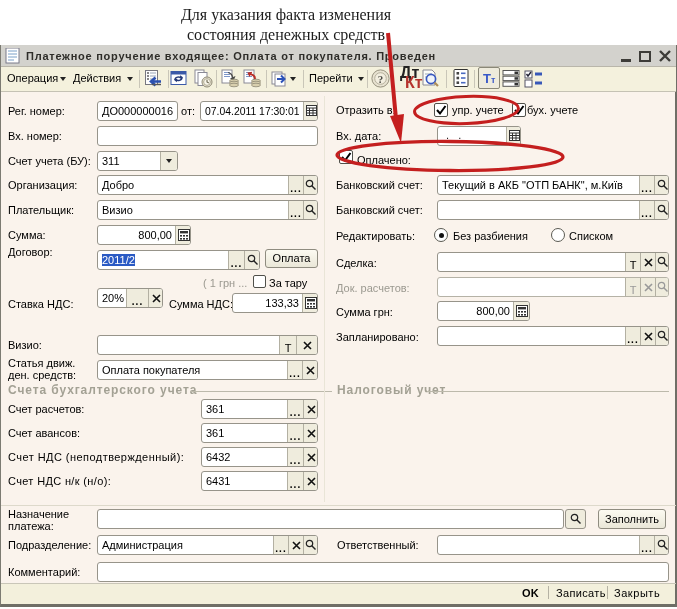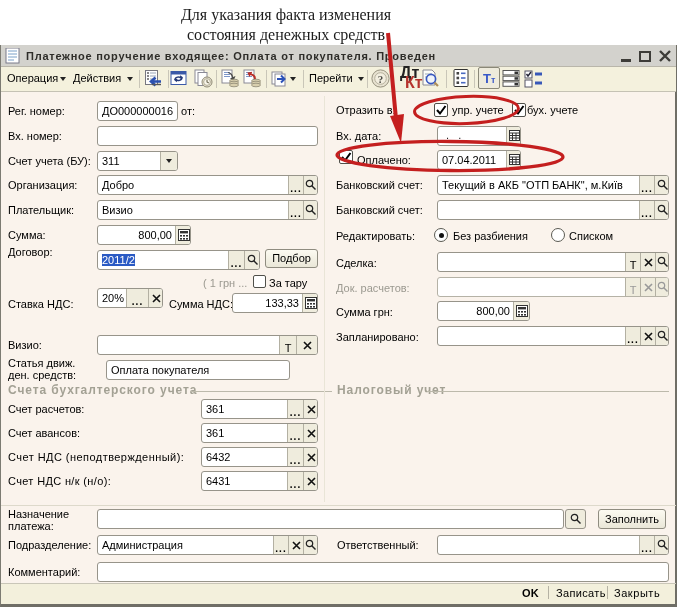--- a/index.html
+++ b/index.html
@@ -154,20 +154,31 @@
     <line x1="11" y1="5" x2="18" y2="5" stroke="#3858b8" stroke-width="3"></line>
     <rect x="1" y="11" width="7" height="7" fill="#fff" stroke="#556"></rect>
     <line x1="11" y1="14" x2="18" y2="14" stroke="#3858b8" stroke-width="3"></line>
   </svg>
 
   <div class="l" style="left:8px;top:105px">Рег. номер:</div>
   <div class="f" style="left:97px;top:101px;width:81px">
       <span class="t">ДО000000016</span>
     </div>
   <div class="l" style="left:181px;top:105px">от:</div>
+  <div class="f" style="left:200px;top:101px;width:118px">
+    <span class="t" style="font-size:10.4px;top:4px;left:4px">07.04.2011 17:30:01</span>
+    <div class="seg" style="left:102px;width:14px"><svg width="11" height="11" style="margin-top:3px">
+          <rect x="0.5" y="0.5" width="10" height="10" fill="#fff" stroke="#333"></rect>
+          <line x1="0" y1="3" x2="11" y2="3" stroke="#333"></line>
+          <line x1="0" y1="5.5" x2="11" y2="5.5" stroke="#333"></line>
+          <line x1="0" y1="8" x2="11" y2="8" stroke="#333"></line>
+          <line x1="3.5" y1="3" x2="3.5" y2="11" stroke="#333"></line>
+          <line x1="7" y1="3" x2="7" y2="11" stroke="#333"></line>
+        </svg></div>
+  </div>
   <div class="l" style="left:8px;top:130px">Вх. номер:</div>
   <div class="f" style="left:97px;top:126px;width:221px"></div>
   <div class="l" style="left:8px;top:155px">Счет учета (БУ):</div>
   <div class="f" style="left:97px;top:151px;width:81px">
     <span class="t">311</span>
     <div class="seg" style="left:62px;width:17px">
         <div class="dn" style="left:5px;top:7px"></div>
       </div>
   </div>
   <div class="l" style="left:8px;top:179px">Организация:</div>
@@ -204,21 +215,21 @@
   </div>
   <div class="l" style="left:8px;top:246px">Договор:</div>
   <div class="f" style="left:97px;top:250px;width:163px">
     <span class="t"><span style="background:#2a5ac4;color:#fff">2011/2</span></span>
     <div class="seg" style="left:130px;width:15px"><span class="dots">...</span></div>
     <div class="seg" style="left:146px;width:15px"><svg width="12" height="12" style="margin-top:3px">
           <circle cx="4.5" cy="4.5" r="3.2" fill="none" stroke="#222" stroke-width="1.2"></circle>
           <line x1="7" y1="7" x2="10.5" y2="10.5" stroke="#222" stroke-width="1.4"></line>
         </svg></div>
   </div>
-  <div class="btn" style="left:265px;top:249px;width:53px;height:19px;line-height:17px">Подбор</div>
+  <div class="btn" style="left:265px;top:249px;width:53px;height:19px;line-height:17px">Оплата</div>
   <div class="lg" style="left:203px;top:277px">( 1 грн ...</div>
   <div class="cb" style="left:253px;top:275px"></div>
   <div class="l" style="left:269px;top:277px">За тару</div>
   <div class="l" style="left:8px;top:298px">Ставка НДС:</div>
   <div class="f" style="left:97px;top:288px;width:66px">
     <span class="t">20%</span>
     <div class="seg" style="left:28px;width:21px"><span class="dots">...</span></div>
     <div class="seg" style="left:50px;width:14px"><svg width="9" height="9" style="margin-top:4px">
           <path d="M1 1 L8 8 M8 1 L1 8" stroke="#111" stroke-width="1.6"></path>
         </svg></div>
@@ -239,21 +250,21 @@
   </div>
   <div class="l" style="left:8px;top:339px">Визио:</div>
   <div class="f" style="left:97px;top:335px;width:221px">
     <div class="seg" style="left:181px;width:16px"><span style="font-size:11px;position:relative;top:2px">T</span></div>
     <div class="seg" style="left:198px;width:21px"><svg width="9" height="9" style="margin-top:4px">
           <path d="M1 1 L8 8 M8 1 L1 8" stroke="#111" stroke-width="1.6"></path>
         </svg></div>
   </div>
   <div class="l" style="left:8px;top:357px">Статья движ.</div>
   <div class="l" style="left:8px;top:369px">ден. средств:</div>
-  <div class="f" style="left:106px;top:360px;width:184px">
+  <div class="f" style="left:97px;top:360px;width:221px">
     <span class="t">Оплата покупателя</span>
     <div class="seg" style="left:189px;width:14px"><span class="dots">...</span></div>
     <div class="seg" style="left:204px;width:15px"><svg width="9" height="9" style="margin-top:4px">
           <path d="M1 1 L8 8 M8 1 L1 8" stroke="#111" stroke-width="1.6"></path>
         </svg></div>
   </div>
   <div class="hdr" style="left:8px;top:383px">Счета бухгалтерского учета</div>
   <div class="hline" style="left:190px;top:391px;width:142px"></div>
   <div class="hdr" style="left:337px;top:383px">Налоговый учет</div>
   <div class="hline" style="left:427px;top:391px;width:242px"></div>
@@ -313,31 +324,20 @@
           <line x1="3.5" y1="3" x2="3.5" y2="11" stroke="#333"></line>
           <line x1="7" y1="3" x2="7" y2="11" stroke="#333"></line>
         </svg></div>
   </div>
 
   <div class="cb" style="left:339px;top:150px;width:14px;height:14px"></div>
   <svg style="position:absolute;left:341px;top:152px" width="11" height="11">
       <path d="M1 5 L4 8.5 L9.5 1" stroke="#000" stroke-width="2" fill="none"></path>
     </svg>
   <div class="l" style="left:357px;top:154px">Оплачено:</div>
-  <div class="f" style="left:437px;top:150px;width:84px">
-    <span class="t">07.04.2011</span>
-    <div class="seg" style="left:68px;width:14px"><svg width="11" height="11" style="margin-top:3px">
-          <rect x="0.5" y="0.5" width="10" height="10" fill="#fff" stroke="#333"></rect>
-          <line x1="0" y1="3" x2="11" y2="3" stroke="#333"></line>
-          <line x1="0" y1="5.5" x2="11" y2="5.5" stroke="#333"></line>
-          <line x1="0" y1="8" x2="11" y2="8" stroke="#333"></line>
-          <line x1="3.5" y1="3" x2="3.5" y2="11" stroke="#333"></line>
-          <line x1="7" y1="3" x2="7" y2="11" stroke="#333"></line>
-        </svg></div>
-  </div>
 
   <div class="l" style="left:336px;top:179px">Банковский счет:</div>
   <div class="f" style="left:437px;top:175px;width:232px">
     <span class="t">Текущий в АКБ "ОТП БАНК", м.Київ</span>
     <div class="seg" style="left:201px;width:14px"><span class="dots">...</span></div>
     <div class="seg" style="left:216px;width:15px"><svg width="12" height="12" style="margin-top:3px">
           <circle cx="4.5" cy="4.5" r="3.2" fill="none" stroke="#222" stroke-width="1.2"></circle>
           <line x1="7" y1="7" x2="10.5" y2="10.5" stroke="#222" stroke-width="1.4"></line>
         </svg></div>
   </div>

